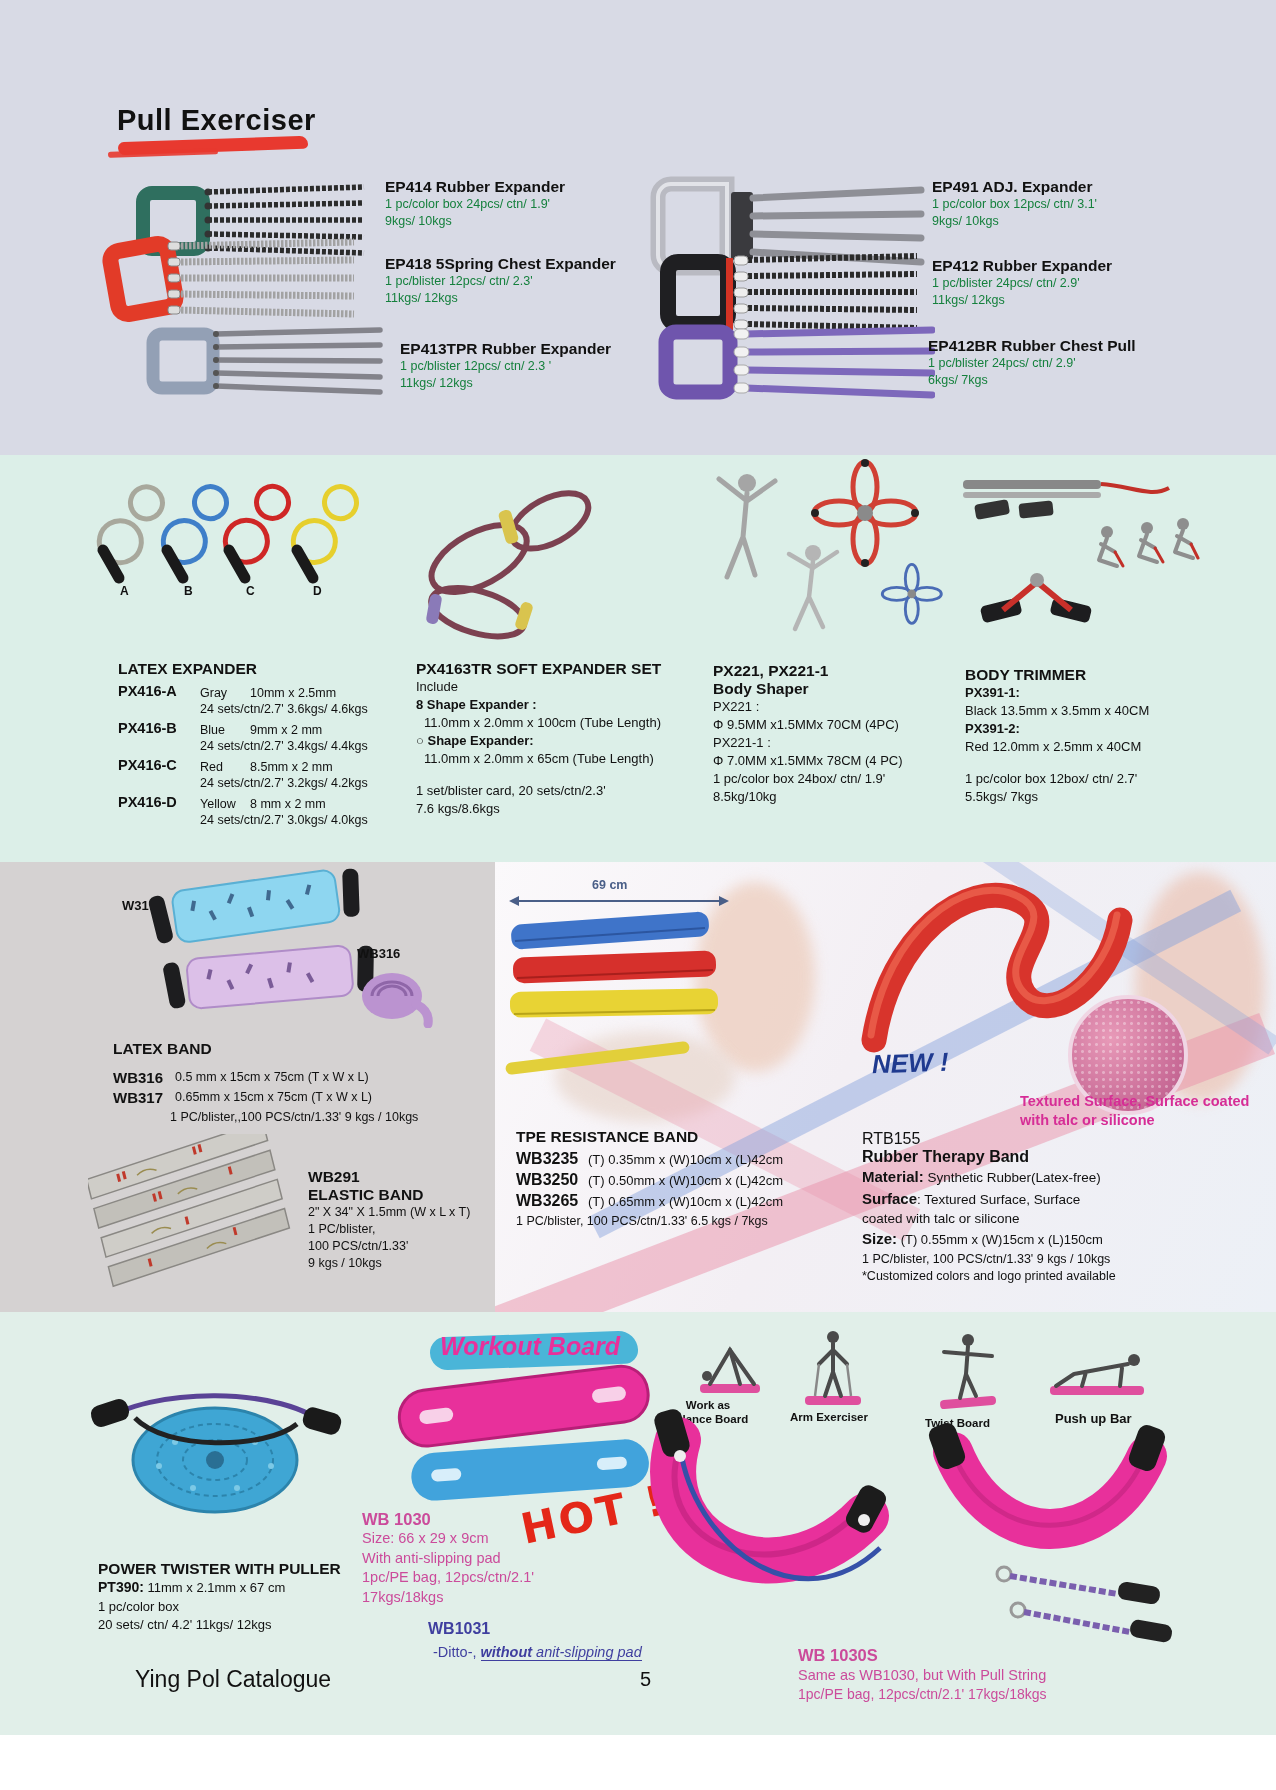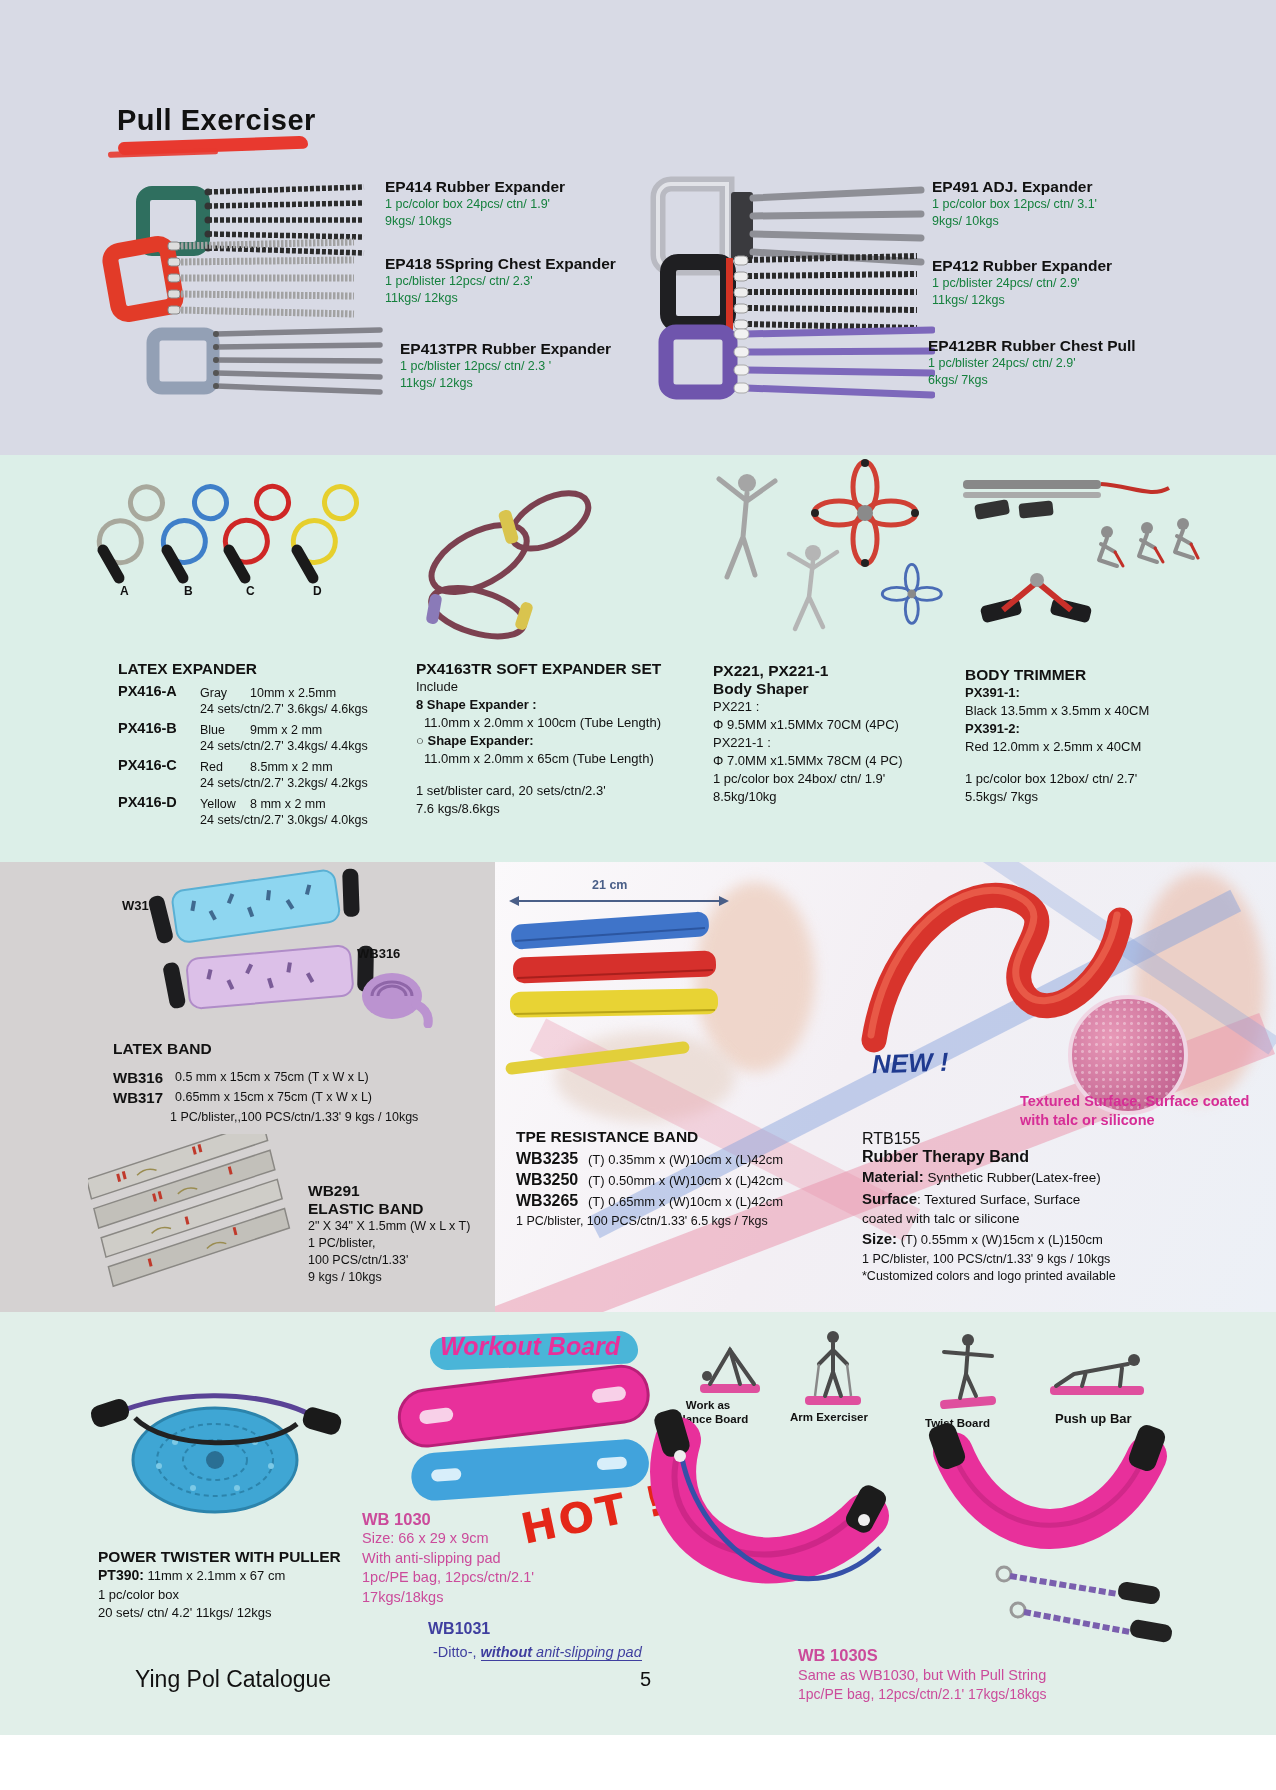--- a/index.html
+++ b/index.html
@@ -436,30 +436,30 @@
         </g>
         <g stroke="#9a8c50" stroke-width="1.5" fill="none">
           <path d="M60 30 q10 -6 20 0"></path>
             <path d="M95 58 q10 -6 20 0"></path>
             <path d="M60 90 q10 -6 20 0"></path>
             <path d="M110 118 q10 -6 20 0"></path>
         </g>
       </g>
     </svg>
 
-    <div class="abs" style="left:308px;top:320px">
+    <div class="abs" style="left:308px;top:306px">
       <div class="b155">WB291</div>
       <div class="b155">ELASTIC BAND</div>
       <div class="t125">2" X 34" X 1.5mm  (W x L x T)</div>
       <div class="t125">1 PC/blister,</div>
       <div class="t125">100 PCS/ctn/1.33'</div>
       <div class="t125">9 kgs / 10kgs</div>
     </div>
 
-    <div class="abs" style="left:592px;top:16px;font-size:12.5px;color:#4a5f88;font-weight:bold">21 cm</div>
+    <div class="abs" style="left:592px;top:16px;font-size:12.5px;color:#4a5f88;font-weight:bold">69 cm</div>
     <svg class="abs" style="left:508px;top:32px" width="222" height="14" viewBox="0 0 222 14">
       <line x1="8" y1="7" x2="214" y2="7" stroke="#4a5f88" stroke-width="2"></line>
       <polygon points="1,7 11,2 11,12" fill="#4a5f88"></polygon>
       <polygon points="221,7 211,2 211,12" fill="#4a5f88"></polygon>
     </svg>
 
     <svg class="abs" style="left:505px;top:48px" width="220" height="120" viewBox="0 0 220 120">
       <rect x="6" y="8" width="198" height="25" rx="11" fill="#3f74c9" transform="rotate(-4 105 20)"></rect>
       <rect x="8" y="44" width="203" height="26" rx="11" fill="#d6302c" transform="rotate(-2 110 57)"></rect>
       <rect x="5" y="80" width="208" height="26" rx="11" fill="#e8d334" transform="rotate(-1 109 93)"></rect>
@@ -602,21 +602,21 @@
       <div class="nw" style="font-size:14.5px;line-height:1.36">17kgs/18kgs</div>
     </div>
 
     <div class="abs hot" style="left:520px;top:178px">HOT !</div>
 
     <div class="abs blue-ink" style="left:428px;top:308px;font-weight:bold;font-size:16px">WB1031</div>
     <div class="abs blue-ink nw" style="left:433px;top:332px;font-size:14.5px">
       <span>-Ditto-, </span><span class="u"><span style="font-weight:bold;font-style:italic">without</span><span style="font-style:italic"> anit-slipping pad</span></span>
     </div>
 
-    <div class="abs" style="left:98px;top:236px">
+    <div class="abs" style="left:98px;top:248px">
       <div class="b155">POWER TWISTER WITH PULLER</div>
       <div class="nw" style="font-size:13px;line-height:1.4"><span style="font-weight:bold;font-size:14px">PT390:</span><span> 11mm x 2.1mm x 67 cm</span></div>
       <div class="t13">1 pc/color box</div>
       <div class="t13">20 sets/ ctn/ 4.2'   11kgs/ 12kgs</div>
     </div>
 
     <svg class="abs" style="left:630px;top:86px" width="275" height="250" viewBox="0 0 275 250">
       <path d="M48 42 C 16 150, 150 208, 236 118" fill="none" stroke="#e8309b" stroke-width="46" stroke-linecap="round"></path>
       <path d="M48 54 C 22 150, 150 196, 228 114" fill="none" stroke="#b81f78" stroke-width="6" opacity=".55"></path>
       <rect x="28" y="12" width="28" height="46" rx="9" fill="#1c1c1c" transform="rotate(-16 42 35)"></rect>

